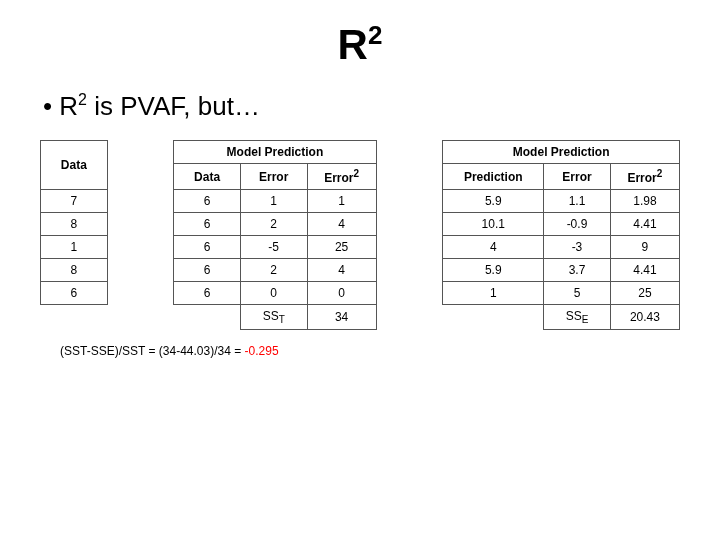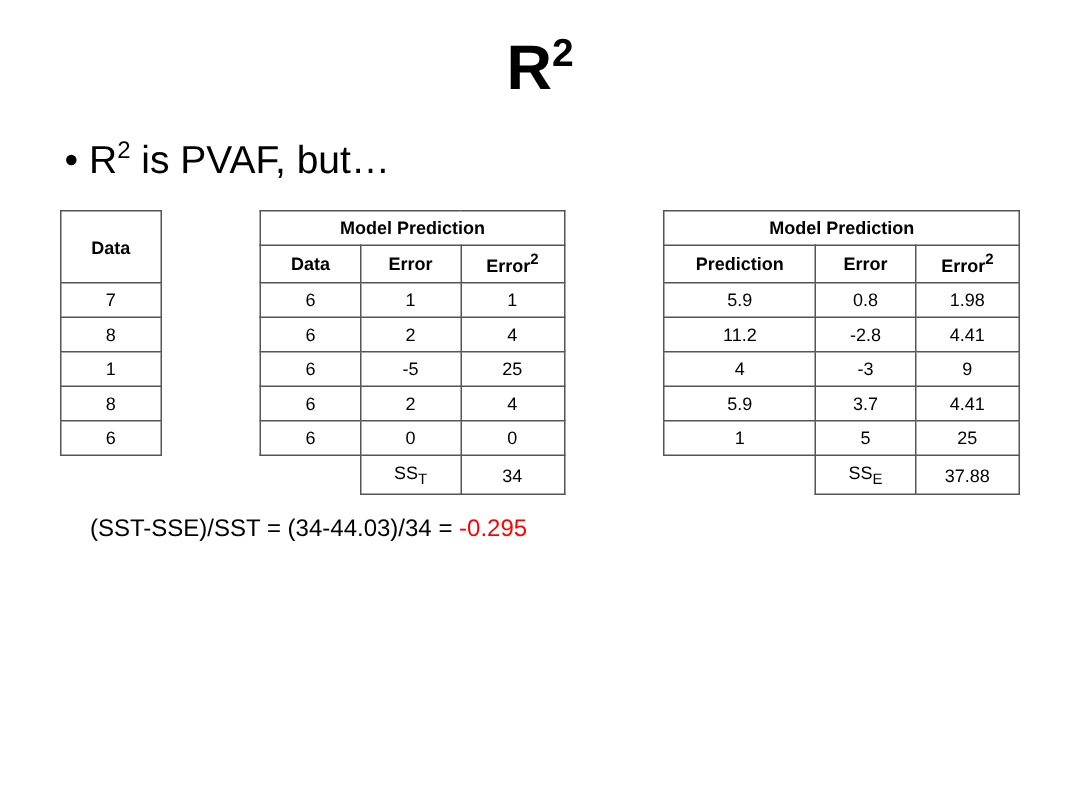--- a/index.html
+++ b/index.html
@@ -51,21 +51,21 @@
       min-width: 50px;
     }
 
     .header-row td {
       font-weight: bold;
       background: #fff;
     }
 
     .footer-text {
       margin-top: 14px;
-      font-size: 16px;
+      font-size: 12px;
       align-self: flex-start;
       margin-left: 20px;
     }
 
     .negative {
       color: red;
     }
   </style>
 </head>
 <body>
@@ -101,32 +101,32 @@
     </thead>
     <tbody id="table-body">
     <tr>
       <td>7</td>
       <td style="border:none;"></td>
       <td>6</td>
       <td>1</td>
       <td>1</td>
       <td style="border:none;"></td>
       <td>5.9</td>
-      <td>0.8</td>
+      <td>1.1</td>
       <td>1.98</td>
     </tr>
         <tr>
       <td>8</td>
       <td style="border:none;"></td>
       <td>6</td>
       <td>2</td>
       <td>4</td>
       <td style="border:none;"></td>
-      <td>11.2</td>
-      <td>-2.8</td>
+      <td>10.1</td>
+      <td>-0.9</td>
       <td>4.41</td>
     </tr>
         <tr>
       <td>1</td>
       <td style="border:none;"></td>
       <td>6</td>
       <td>-5</td>
       <td>25</td>
       <td style="border:none;"></td>
       <td>4</td>
@@ -157,21 +157,21 @@
     </tr>
         <tr>
     <td style="border:none;"></td>
     <td style="border:none;"></td>
     <td style="border:none;"></td>
     <td>SS<sub>T</sub></td>
     <td>34</td>
     <td style="border:none;"></td>
     <td style="border:none;"></td>
     <td>SS<sub>E</sub></td>
-    <td>37.88</td>
+    <td>20.43</td>
   </tr>
       </tbody>
   </table>
 </div>
 
 <div class="footer-text">
   <span>(SST-SSE)/SST = (34-44.03)/34 = </span><span class="negative">-0.295</span>
 </div>
 
 </body></html>

